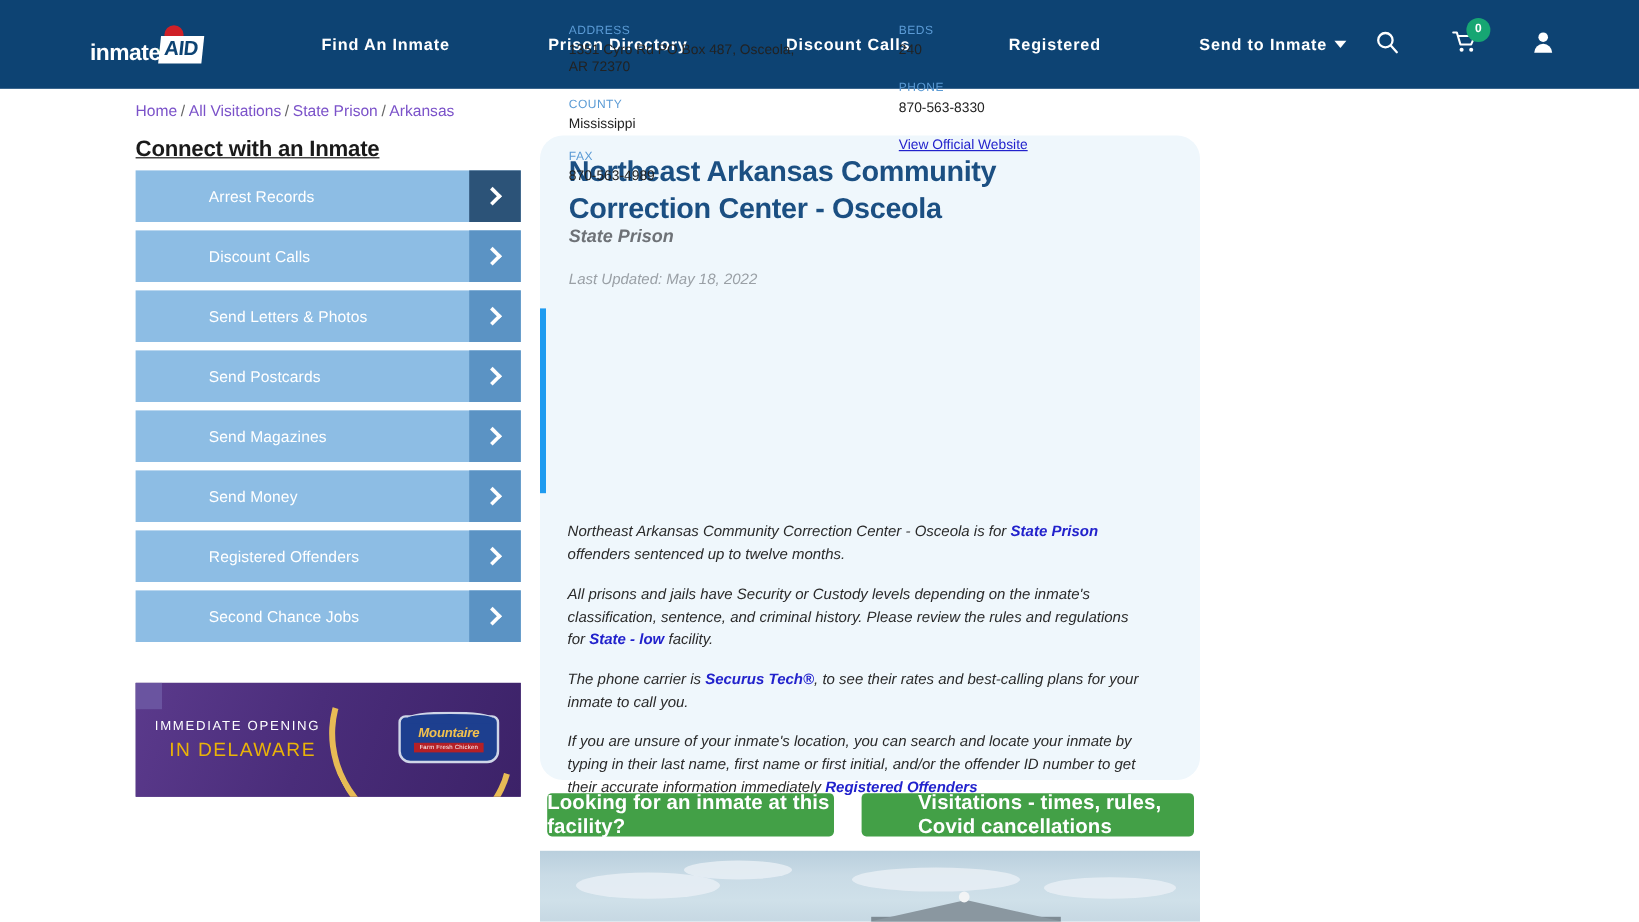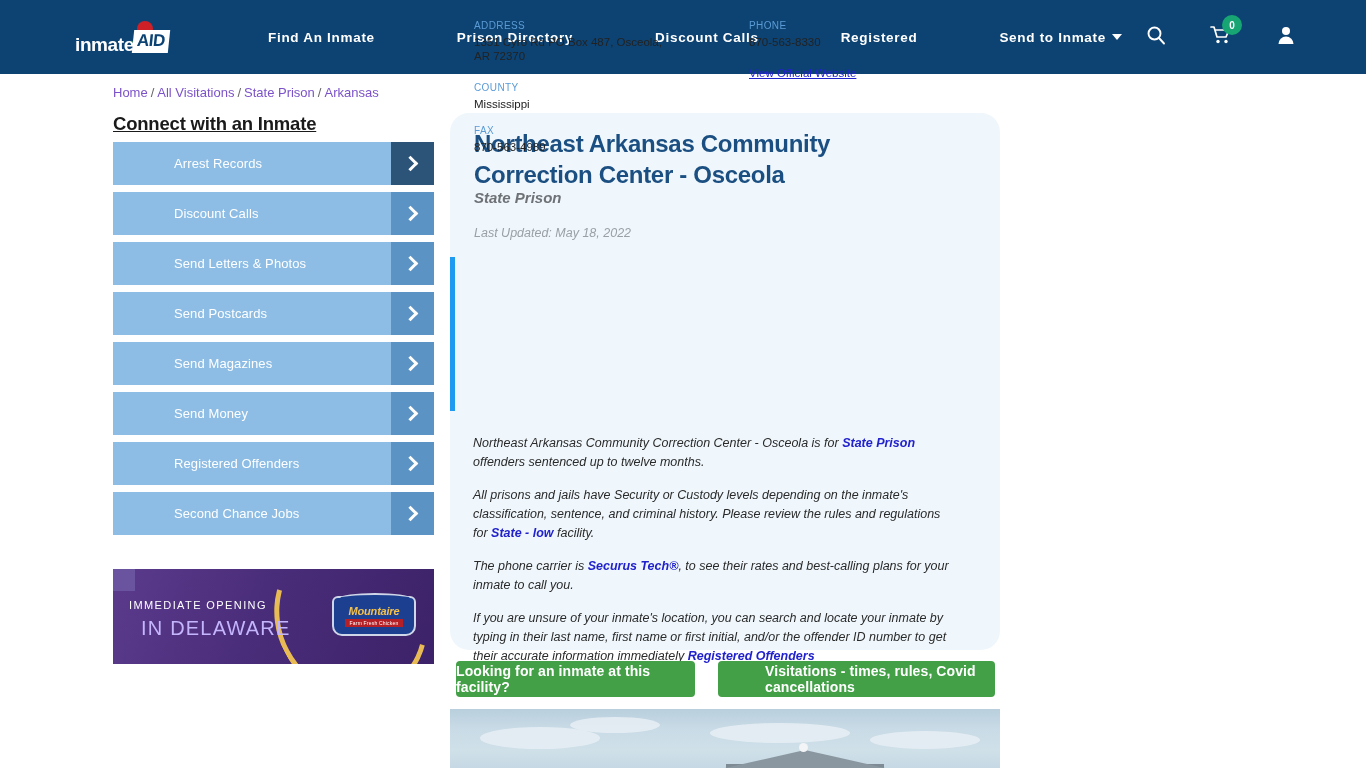--- a/index.html
+++ b/index.html
@@ -148,21 +148,21 @@
     border-top-color: transparent;
     border-right-color: transparent;
     transform: rotate(-28deg);
   }
   .ad-line1 {
     position: absolute; left: 16px; top: 30px;
     color: #ffffff; font-size: 11px; letter-spacing: 1.4px;
   }
   .ad-line2 {
     position: absolute; left: 28px; top: 48px;
-    color: #c4b5fd; font-size: 20px; letter-spacing: 1.2px;
+    color: #eab308; font-size: 16px; letter-spacing: 1.2px;
   }
   .ad-logo {
     position: absolute; right: 18px; top: 27px;
     width: 84px; height: 40px;
     background: #1d3f8f; border: 2px solid #cfd6e8;
     border-radius: 6px 6px 10px 10px;
     display: flex; flex-direction: column;
     align-items: center; justify-content: center;
   }
   .ad-logo-top {
@@ -234,21 +234,21 @@
   }
   .body-copy a, .inline-link {
     color: #2222cc; font-weight: bold; text-decoration: none;
     font-style: italic; cursor: pointer;
   }
 
   
   .green-btn {
     position: absolute; height: 36px;
     background: #43a047; border-radius: 4px;
-    color: #ffffff; font-size: 14px; font-weight: bold;
+    color: #ffffff; font-size: 17px; font-weight: bold;
     display: flex; align-items: center; justify-content: center;
     cursor: pointer; letter-spacing: 0.1px;
   }
   .green-btn.b1 { left: 456px; top: 661px; width: 239px; }
   .green-btn.b2 { left: 718px; top: 661px; width: 277px; padding-left: 47px; }
 
   
   .photo {
     position: absolute; left: 450px; top: 709px;
     width: 550px; height: 59px;
@@ -410,20 +410,24 @@
     <div class="infolabel">COUNTY</div>
     <div class="infovalue">Mississippi</div>
   </div>
   <div class="infoitem">
     <div class="infolabel">FAX</div>
     <div class="infovalue">870-563-4989</div>
   </div>
 </div>
 
 <div class="infocol right">
+  <div class="infoitem addr">
+    <div class="infolabel">BEDS</div>
+    <div class="infovalue">240</div>
+  </div>
   <div class="infoitem">
     <div class="infolabel">PHONE</div>
     <div class="infovalue">870-563-8330</div>
   </div>
   <div class="infoitem">
     <a class="infolink">View Official Website</a>
   </div>
 </div>
 
 <div class="body-copy">

